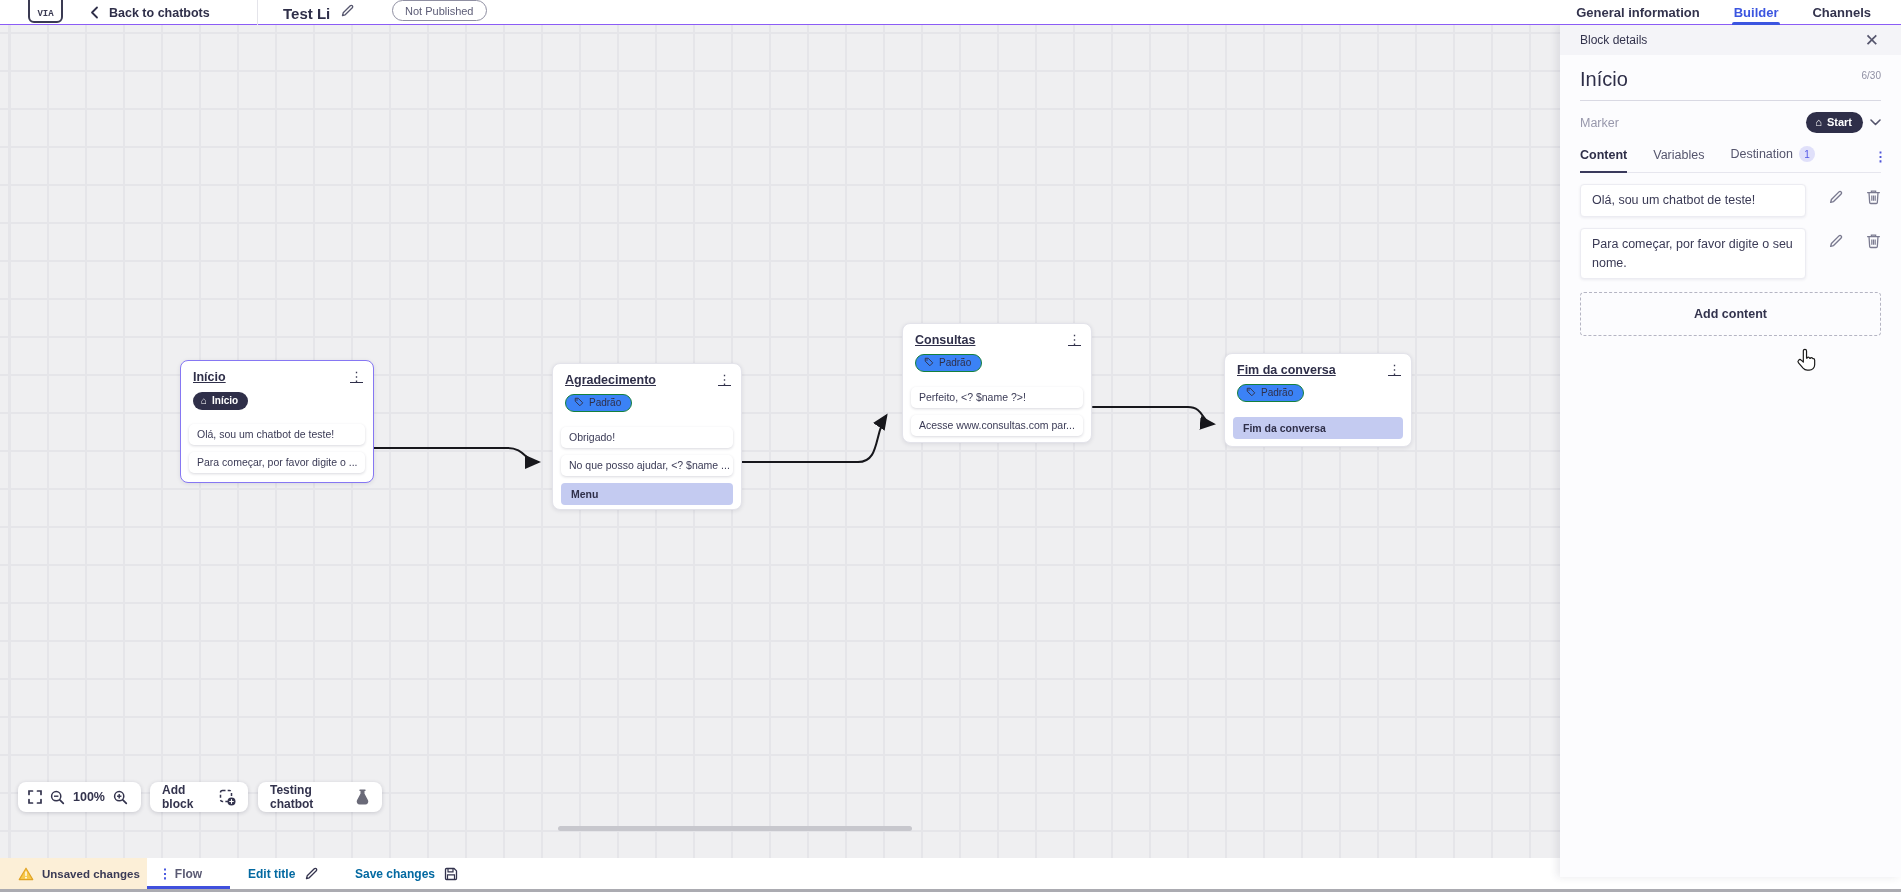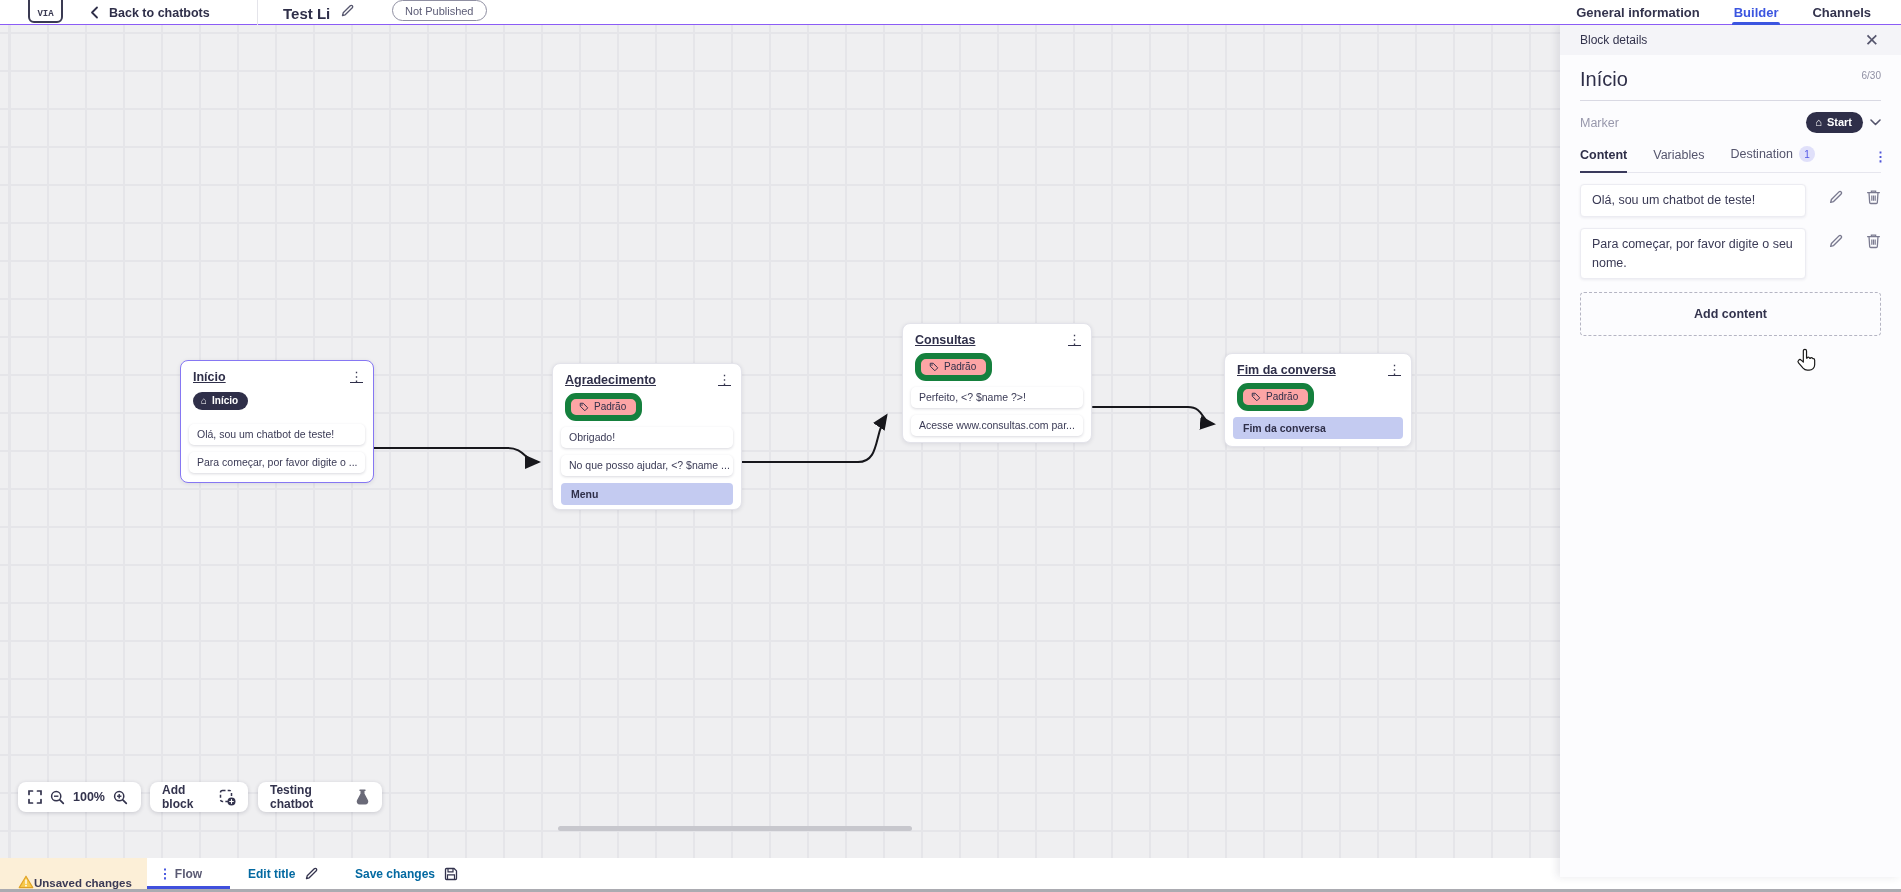--- a/index.html
+++ b/index.html
@@ -42,22 +42,22 @@
   
   .block { position:absolute; background:#fff; border-radius:8px; border:1px solid #e3e3ea;
            box-shadow:0 1px 4px rgba(30,30,60,.10); z-index:3; cursor:pointer;text-decoration:underline; }
   .block.selected { border:1.5px solid #8677f3; }
   .blk-title-row { display:flex; align-items:flex-start; justify-content:space-between; padding:9px 10px 0 12px; }
   .blk-title { font-size:12.5px; font-weight:bold; color:#2f2f49; }
   .blk-dots { font-size:13px; color:#3a3a52; line-height:13px; cursor:pointer; letter-spacing:0; }
   .blk-badge-row { padding:6px 12px 0 12px; }
   .badge-dark { display:inline-flex; align-items:center; gap:5px; background:#2f2f49; color:#fff;
                 border-radius:11px; padding:3px 10px 4px 8px; font-size:10px; font-weight:bold; }
-  .badge-outline { display:inline-flex; align-items:center; gap:5px; background:#fca5a5; color:#2f2f49;
-                   border:6px solid #15803d; border-radius:11px; padding:2px 10px 3px 8px; font-size:10px; }
+  .badge-outline { display:inline-flex; align-items:center; gap:5px; background:#3b82f6; color:#2f2f49;
+                   border:1px solid #15803d; border-radius:11px; padding:2px 10px 3px 8px; font-size:10px; }
   .blk-msg { position:absolute; left:8px; right:8px; height:21px; background:#fff; border-radius:5px;
              box-shadow:0 1px 3px rgba(20,20,50,.16); font-size:10.5px; color:#3a3a55;
              padding:4px 8px; white-space:nowrap; overflow:hidden; }
   .blk-btn { position:absolute; left:8px; right:8px; height:22px; background:#c4cbf1; border-radius:4px;
              font-size:10.5px; font-weight:bold; color:#2f2f49; padding:5px 10px; white-space:nowrap; overflow:hidden; }
 
   #block-inicio        { left:180px;  top:360px; width:194px; height:123px; }
   #block-inicio .m1    { top:63px; }  #block-inicio .m2 { top:91px; }
   #block-agradecimento { left:552px;  top:363px; width:190px; height:147px; }
   #block-agradecimento .m1 { top:63px; } #block-agradecimento .m2 { top:91px; } #block-agradecimento .b1 { top:119px; }
@@ -75,21 +75,21 @@
   #addblock-card { left:150px; width:98px; padding:0 12px; gap:8px; cursor:pointer; justify-content:space-between; }
   #testing-card { left:258px; width:124px; padding:0 12px; gap:8px; cursor:pointer; justify-content:space-between; }
   .icon-btn { display:flex; align-items:center; justify-content:center; cursor:pointer; }
 
   .h-scrollbar { position:absolute; left:558px; top:826px; width:354px; height:5px; background:#c7c7cd;
                  border-radius:3px; z-index:4; cursor:pointer; }
 
   
   .bottombar { position:absolute; left:0; top:858px; width:1901px; height:31px; background:#fff; z-index:4; }
   .unsaved-seg { position:absolute; left:0; top:0; width:147px; height:31px; background:#fcefd7;
-                 display:flex; align-items:flex-end; gap:0; padding-left:18px; }
+                 display:flex; align-items:center; gap:8px; padding-left:18px; }
   .unsaved-seg .lbl { font-size:11.5px; font-weight:bold; color:#3a3a55; }
   .bb-dots { position:absolute; left:153px; top:0; width:24px; height:31px; display:flex; align-items:center;
              justify-content:center; color:#4050dd; font-size:13px; font-weight:bold; cursor:pointer; }
   .flow-tab { position:absolute; left:147px; top:0; width:83px; height:31px; display:flex; align-items:center;
               justify-content:center; font-size:12px; font-weight:bold; color:#5a5a73; cursor:pointer; }
   .flow-tab::after { content:""; position:absolute; left:0; right:0; bottom:0; height:3px; background:#4050dd; }
   .bb-btn { position:absolute; top:0; height:31px; display:flex; align-items:center; gap:9px;
             font-size:12px; font-weight:bold; color:#0369a1; cursor:pointer; }
   #edit-title-btn { left:248px; }
   #save-changes-btn { left:355px; }

